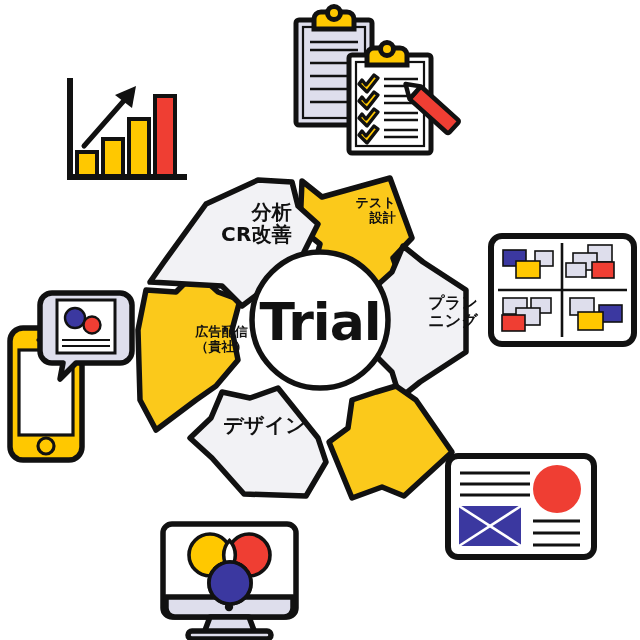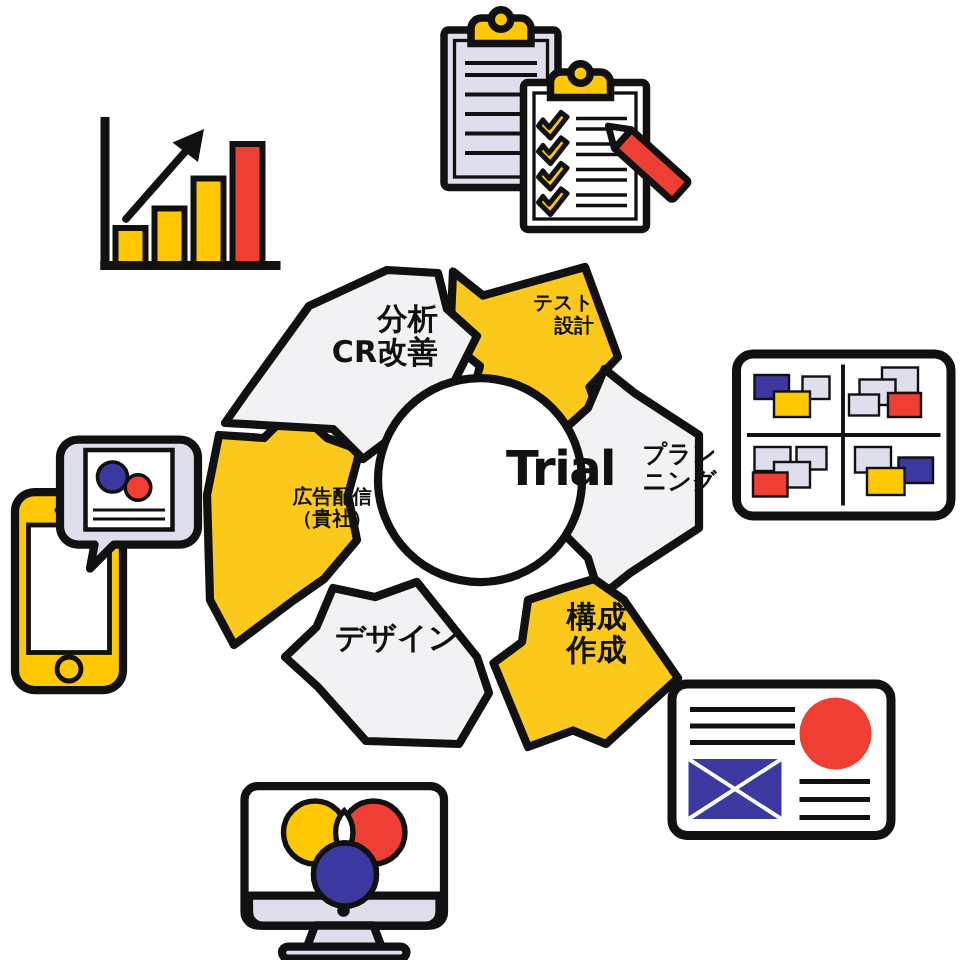--- a/index.html
+++ b/index.html
@@ -25,21 +25,21 @@
   }
   .seg-label.s0{left:300px;top:196px;width:96px;font-size:13px;}
   .seg-label.s1{left:382px;top:294px;width:96px;font-size:16px;}
   .seg-label.s2{left:322px;top:400px;width:96px;font-size:20px;}
   .seg-label.s3{left:196px;top:414px;width:110px;font-size:20px;}
   .seg-label.s4{left:140px;top:325px;width:108px;font-size:13px;}
   .seg-label.s5{left:182px;top:201px;width:110px;font-size:20px;}
 
   .hub-label{
     position:absolute;left:230px;top:296px;width:180px;
-    text-align:right;font-size:32px;font-weight:900;color:#111111;
+    text-align:center;font-size:52px;font-weight:900;color:#111111;
     letter-spacing:-1px;line-height:1;
     font-family:"DejaVu Sans","Liberation Sans",sans-serif;
     pointer-events:none;
   }
 </style>
 </head>
 <body>
 
 <div id="stage">
 
@@ -256,22 +256,20 @@
       <circle cx="230" cy="583" r="21" fill="#3B38A0" stroke="#111111" stroke-width="3.6"></circle>
       <path d="M 215.5 568 A 21 21 0 0 0 244.5 568 A 21 21 0 0 0 215.5 568 Z" fill="#FFFFFF" stroke="#111111" stroke-width="3.6"></path>
       <circle cx="230" cy="583" r="21" fill="#3B38A0" stroke="#111111" stroke-width="3.6"></circle>
     </g>
   </svg>
 
   <div class="seg-label s0">テスト
 設計</div>
   <div class="seg-label s1">プラン
 ニング</div>
-  <div class="seg-label s2">構成
-作成</div>
   <div class="seg-label s3">デザイン</div>
   <div class="seg-label s4">広告配信
 （貴社）</div>
   <div class="seg-label s5">分析
 CR改善</div>
 
   <div class="hub-label">Trial</div>
 </div>
 
 </body></html>

